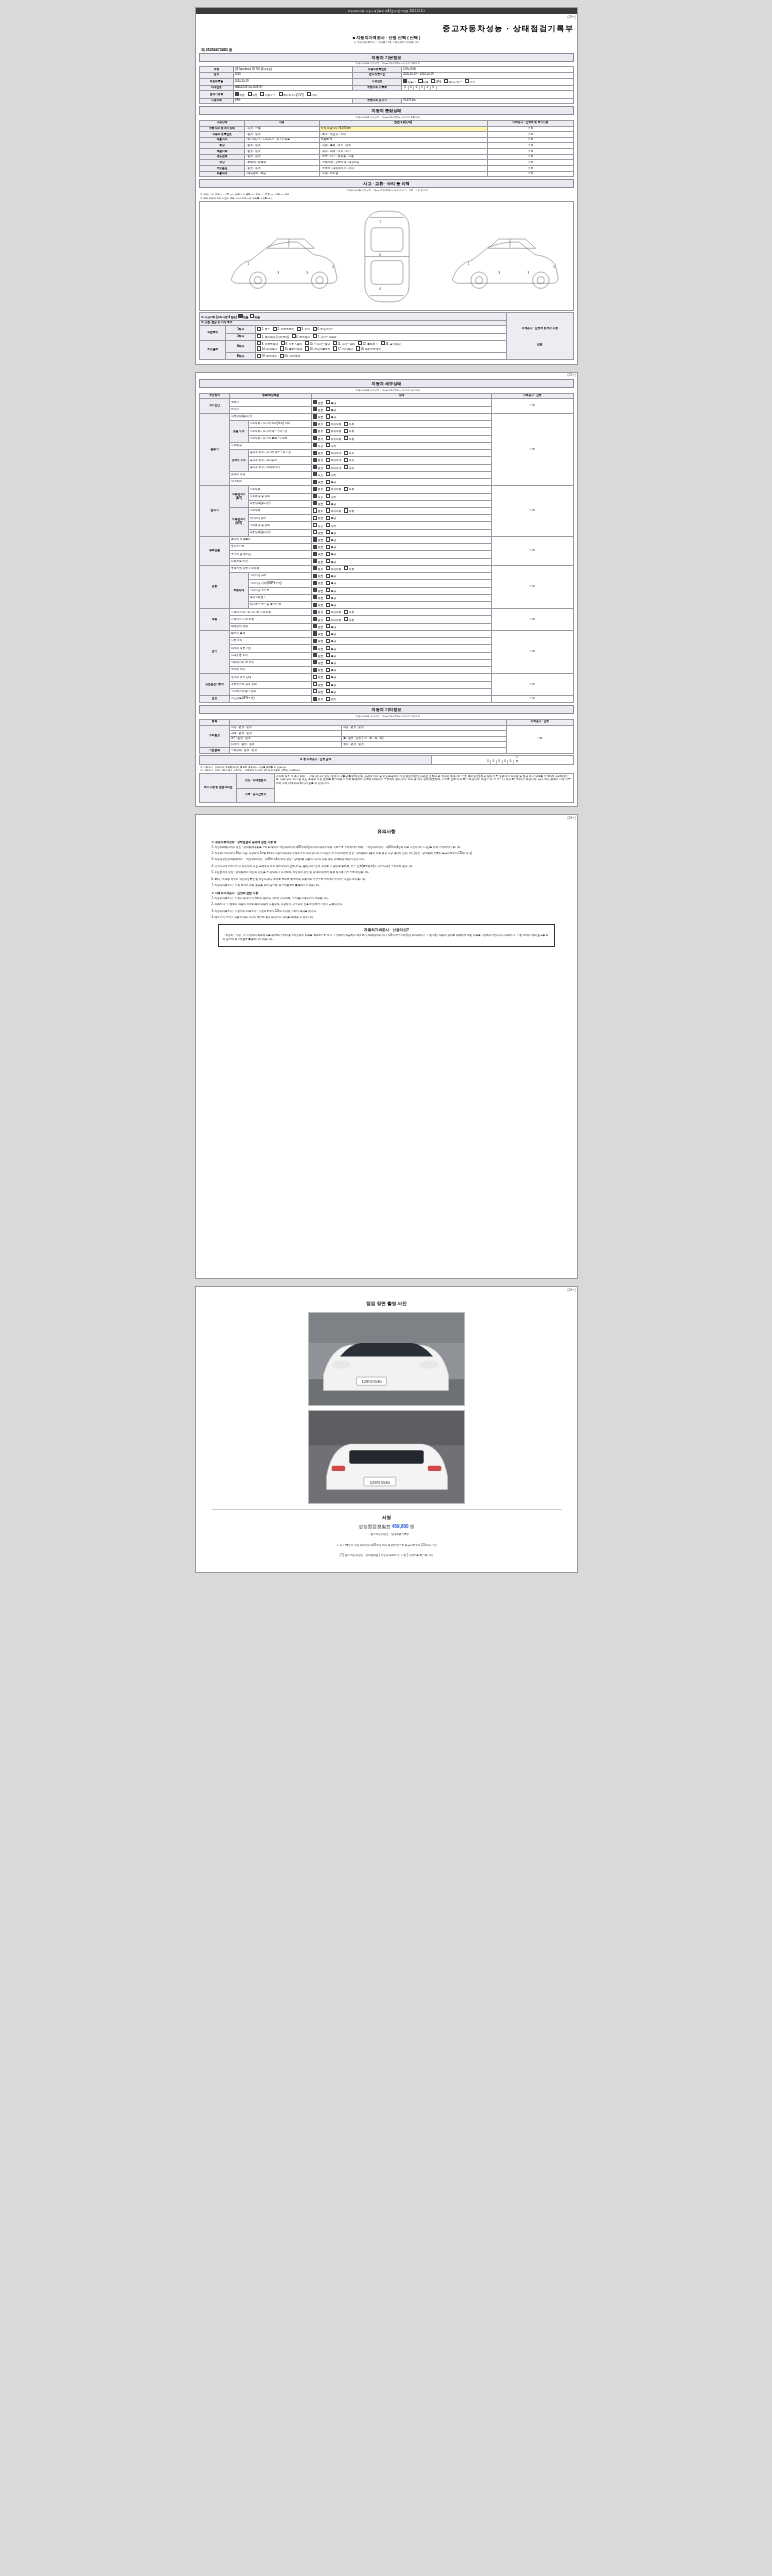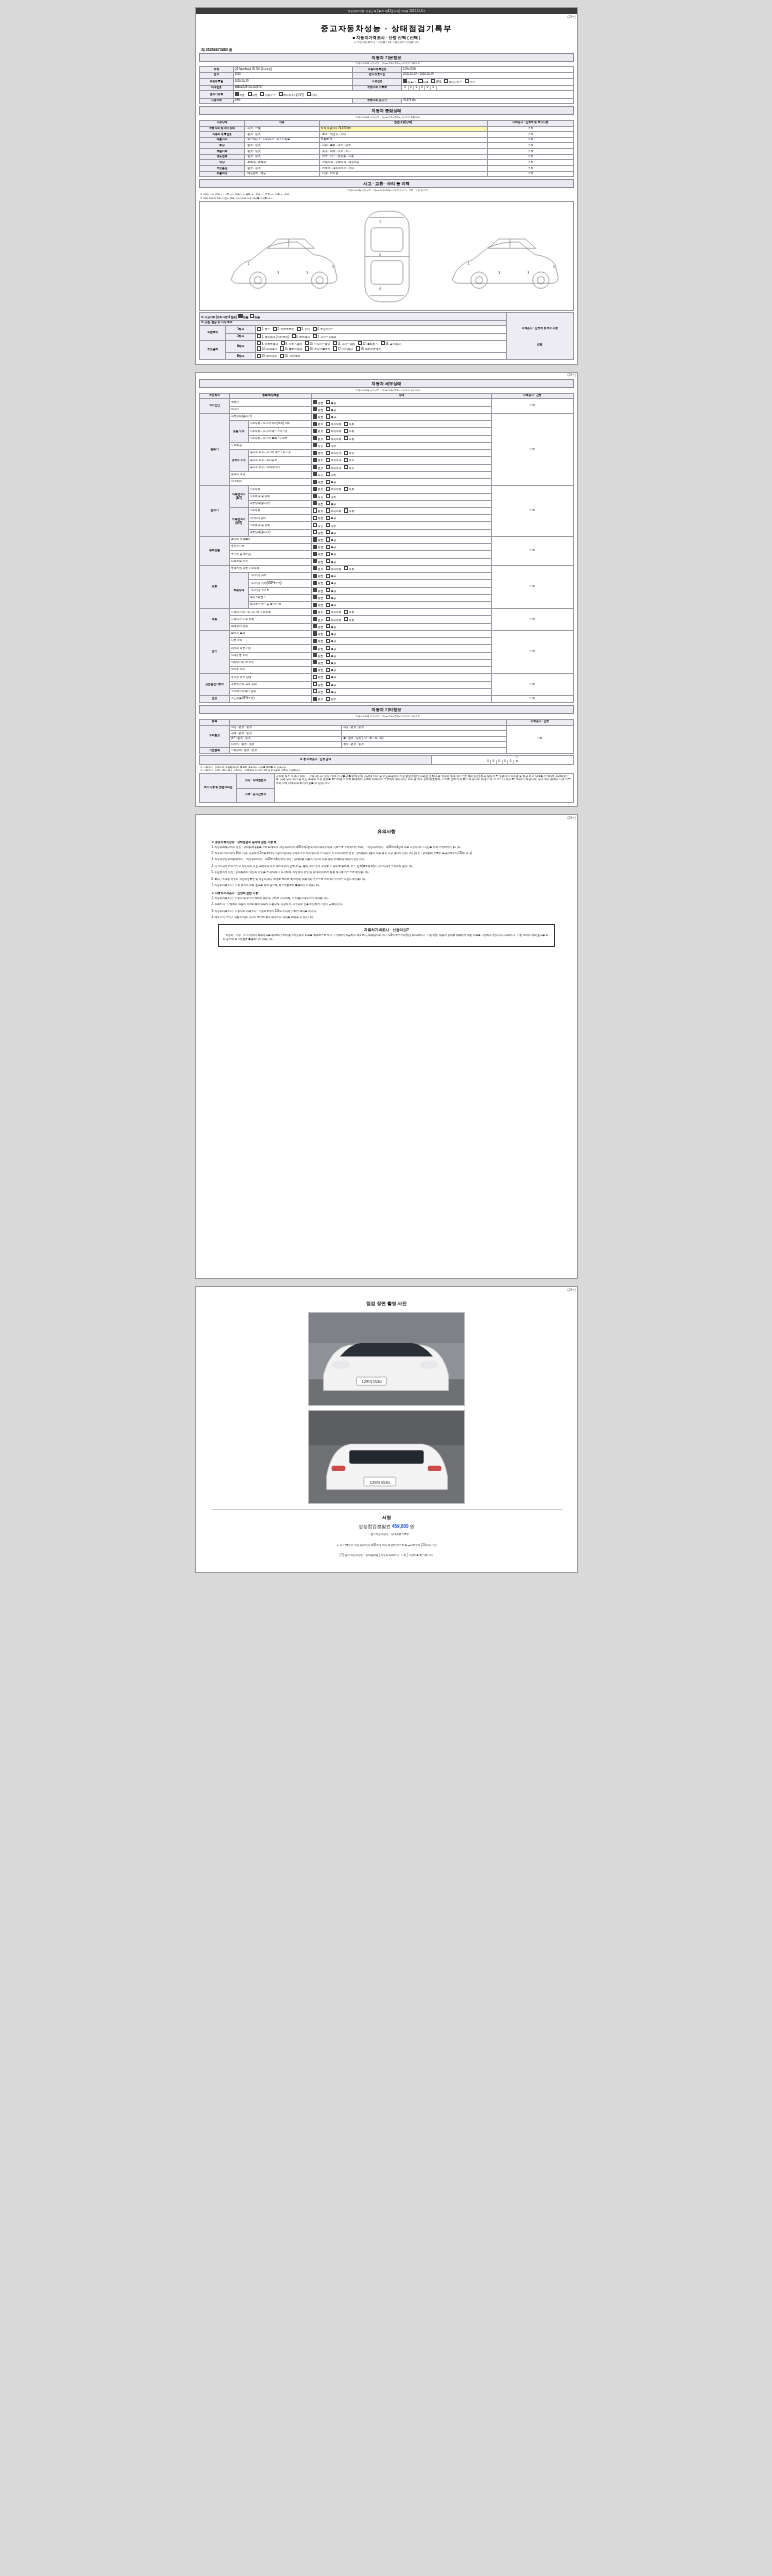--- a/index.html
+++ b/index.html
@@ -7,21 +7,21 @@
   .page{width:773px;margin:0 auto;position:relative;}
   .sheet{background:#fff;border:0.5px solid #999;margin:0 auto;}
   .sheet-inner{padding:2.1px 3.1px 3.1px 3.1px;}
   .p1{width:381px;margin:7.2px auto 0 auto;}
   .p2{width:381px;margin:7.2px auto 0 auto;}
   .p3{width:381px;margin:7.2px auto 0 auto;}
   .p4{width:381px;margin:7.2px auto 7.2px auto;}
   .topbar{background:#3b3b3b;color:#fff;font-size:2.6px;text-align:center;padding:1px 0;letter-spacing:0.2px;}
   .corner{font-size:2.6px;color:#555;text-align:right;padding:0.5px 1.5px 0 0;}
   .title-wrap{text-align:center;padding:3.1px 0 1px 0;}
-  .main-title{font-size:7.7px;font-weight:bold;letter-spacing:1px;}
+  .main-title{font-size:7.7px;font-weight:bold;letter-spacing:1px;text-align:right;}
   .sub-title{font-size:4.1px;font-weight:bold;margin-top:1.5px;}
   .sub-note{font-size:2.6px;color:#333;margin-top:1px;line-height:1.5;}
   .docno{font-size:3.6px;font-weight:bold;padding:1.5px 0 1px 2.1px;}
   .band{background:#e9e9ef;border:0.5px solid #8a8a94;text-align:center;font-weight:bold;font-size:4.1px;padding:1px 0;position:relative;}
   .bandsub{font-size:2.3px;font-weight:normal;color:#333;text-align:center;padding:0.5px 0 1px 0;}
   table{border-collapse:collapse;width:100%;}
   td,th{border:0.5px solid #9a9aa2;padding:0.5px 1px;font-size:2.7px;vertical-align:middle;line-height:1.35;}
   .hd{background:#ececf2;font-weight:bold;text-align:center;}
   .hdl{background:#ececf2;font-weight:bold;text-align:left;}
   .c{text-align:center;}

